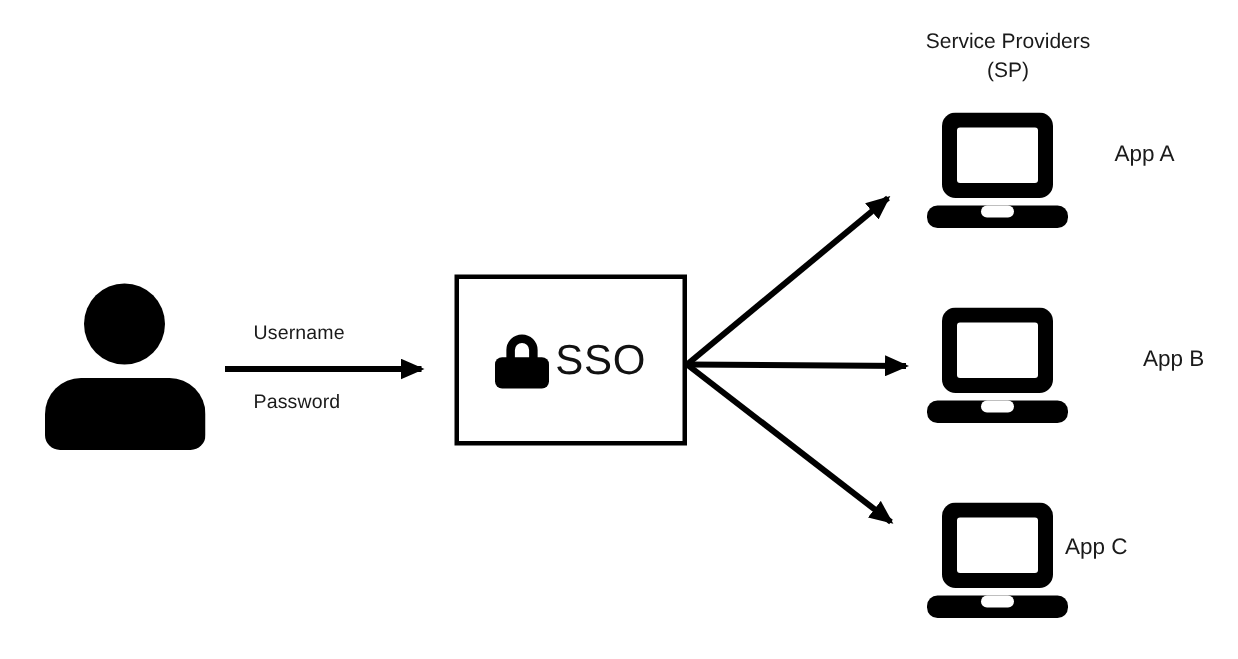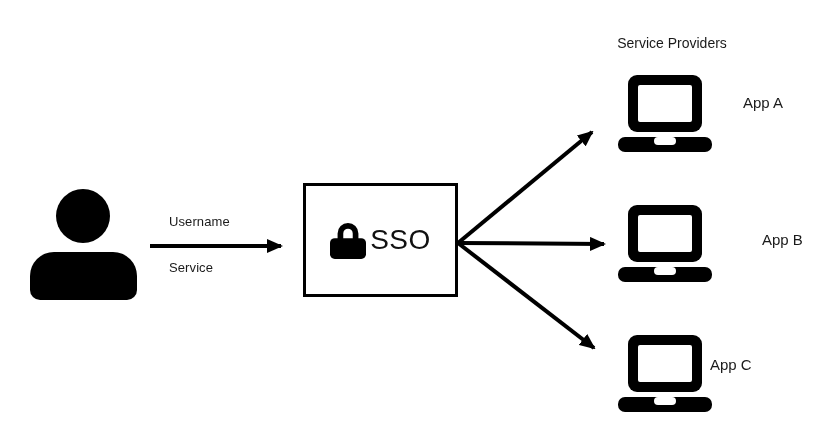--- a/index.html
+++ b/index.html
@@ -55,21 +55,21 @@
   }
   .sso-label {
     font-size: 28px;
     line-height: 1;
     color: #111111;
     letter-spacing: 0.5px;
   }
 
   
   .sp-heading {
-    left: 584px; top: 34px;
+    left: 584px; top: 18px;
     width: 176px;
     text-align: center;
     font-size: 14px;
     line-height: 19px;
     color: #1a1a1a;
   }
 
   
   .laptop-wrap { left: 618px; width: 94px; height: 77px; }
   .laptop-a { top: 75px; }
@@ -115,32 +115,33 @@
   </svg>
 
   <div class="abs person-wrap">
     <svg viewBox="0 0 107 112" width="107" height="112">
       <circle cx="53" cy="28" r="27" fill="#000000"></circle>
       <path d="M24,64 h59 a24,24 0 0 1 24,24 v14 a10,10 0 0 1 -10,10 H10 a10,10 0 0 1 -10,-10 v-14 a24,24 0 0 1 24,-24 z" fill="#000000"></path>
     </svg>
   </div>
 
   <div class="abs cred-label username-label">Username</div>
-  <div class="abs cred-label password-label">Service</div>
+  <div class="abs cred-label password-label">Password</div>
 
   <div class="abs sso-box">
     <svg viewBox="0 0 38 41" width="36" height="39">
       <path d="M11,20 v-7 a8,8 0 0 1 16,0 v7" fill="none" stroke="#000000" stroke-width="6"></path>
       <rect x="0" y="18" width="38" height="22" rx="5" fill="#000000"></rect>
     </svg>
     <div class="sso-label">SSO</div>
   </div>
 
   <div class="abs sp-heading">
     <div>Service Providers</div>
+    <div>(SP)</div>
   </div>
 
   <div class="abs laptop-wrap laptop-a">
     <svg viewBox="0 0 94 77" width="94" height="77">
       <use href="#laptop-shape"></use>
     </svg>
   </div>
   <div class="abs app-label app-label-a">App A</div>
 
   <div class="abs laptop-wrap laptop-b">

